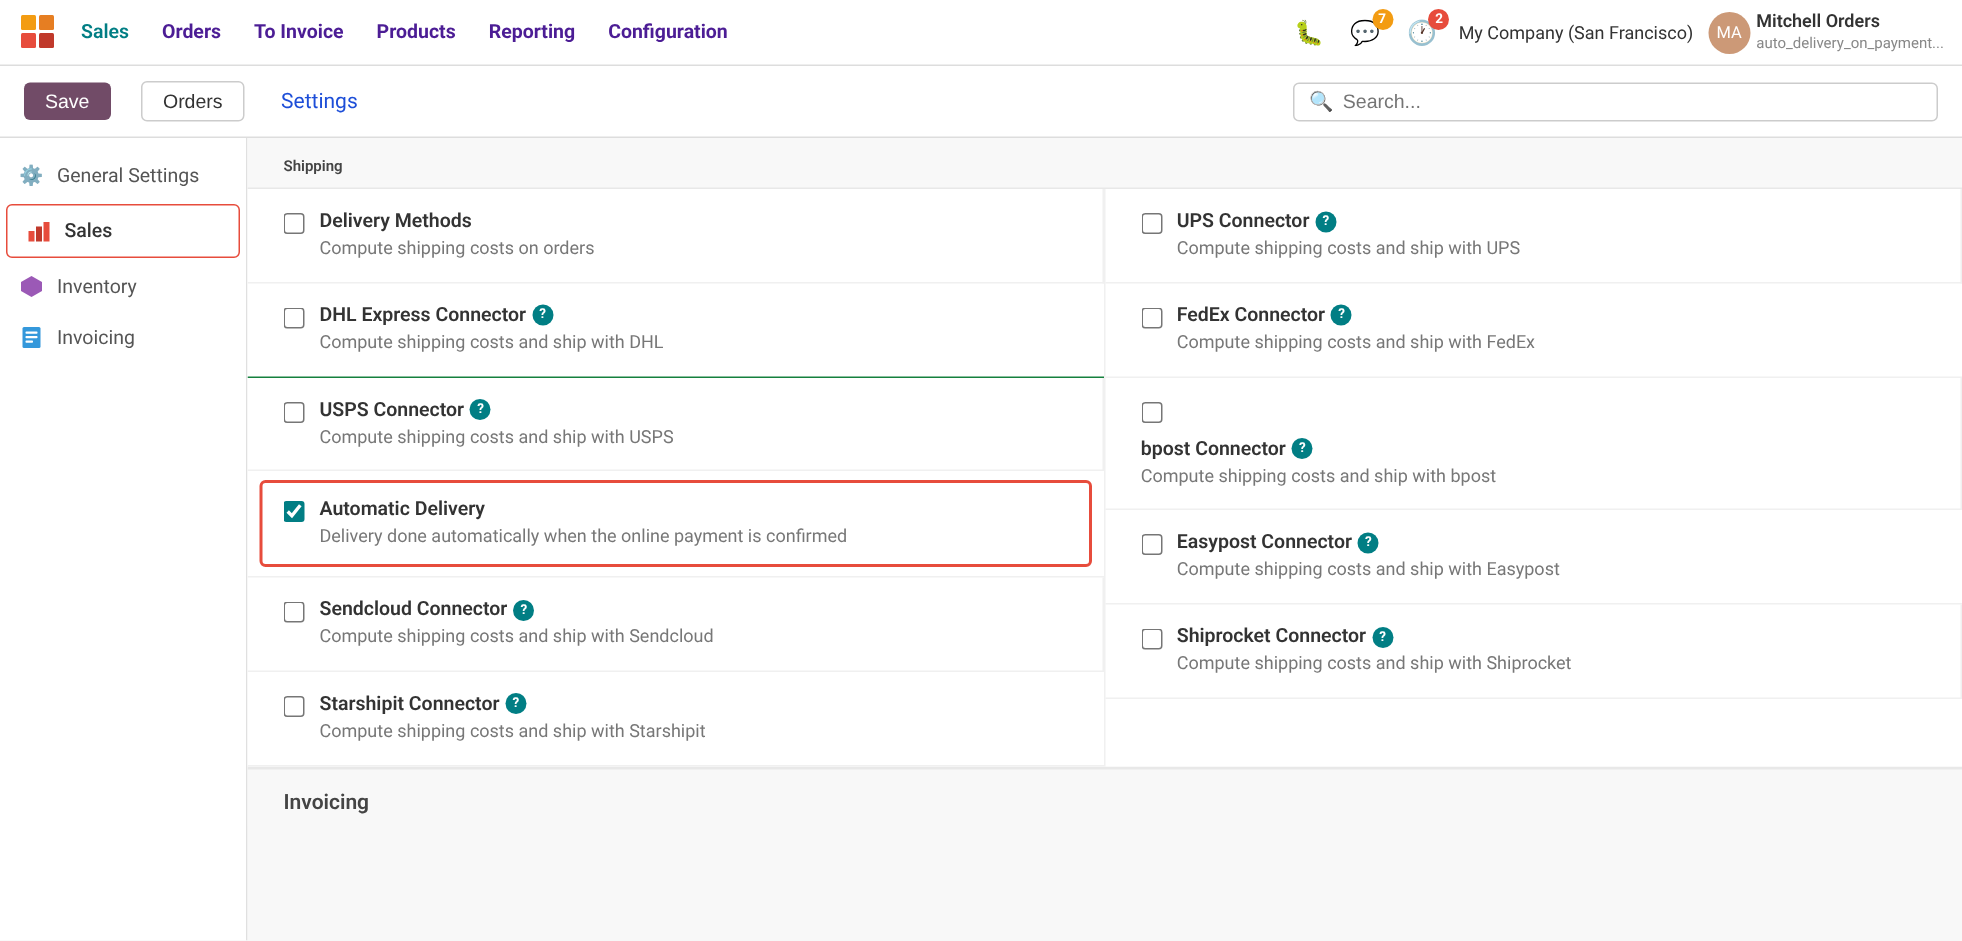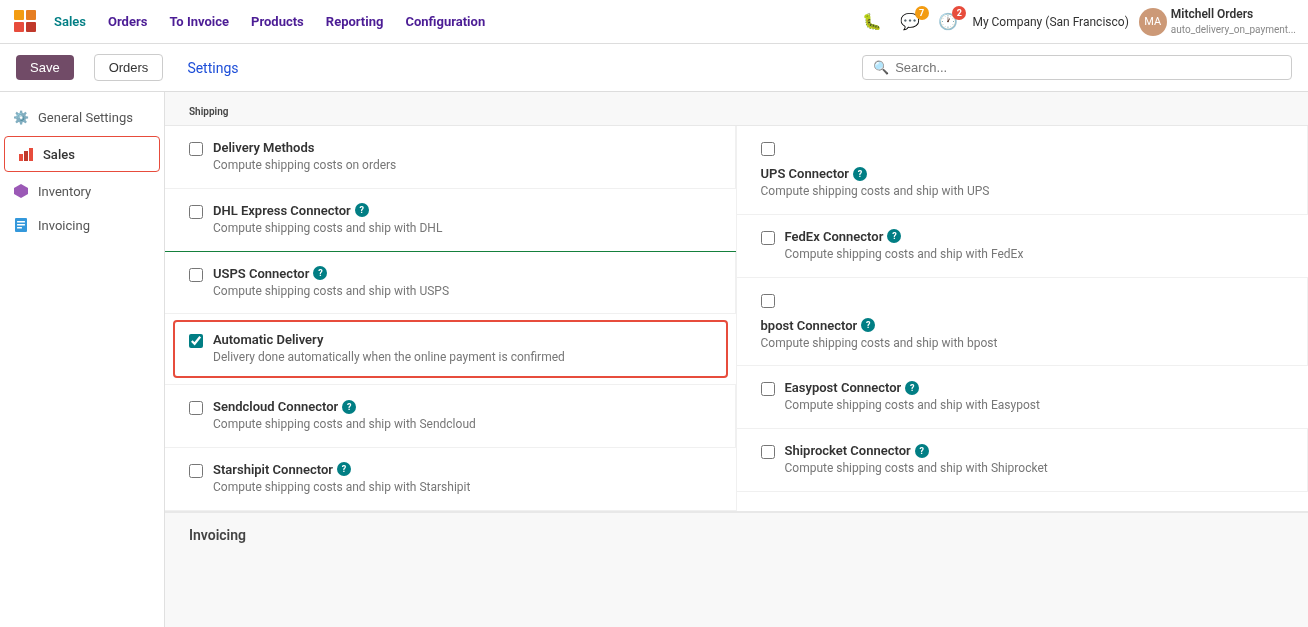--- a/index.html
+++ b/index.html
@@ -243,21 +243,21 @@
                 <span class="help-icon">?</span>
               </div>
               <div class="setting-desc">Compute shipping costs and ship with Starshipit</div>
             </div>
           </div>
 
         </div>
 
         <div>
 
-          <div class="setting-item" style="border-bottom: 1px solid #f0f0f0; flex-direction: column;">
+          <div class="setting-item" style="border-bottom: 1px solid #f0f0f0;">
             <input type="checkbox" style="">
             <div>
               <div class="setting-label">
                 <span>UPS Connector</span>
                 <span class="help-icon">?</span>
               </div>
               <div class="setting-desc">Compute shipping costs and ship with UPS</div>
             </div>
           </div>
 

